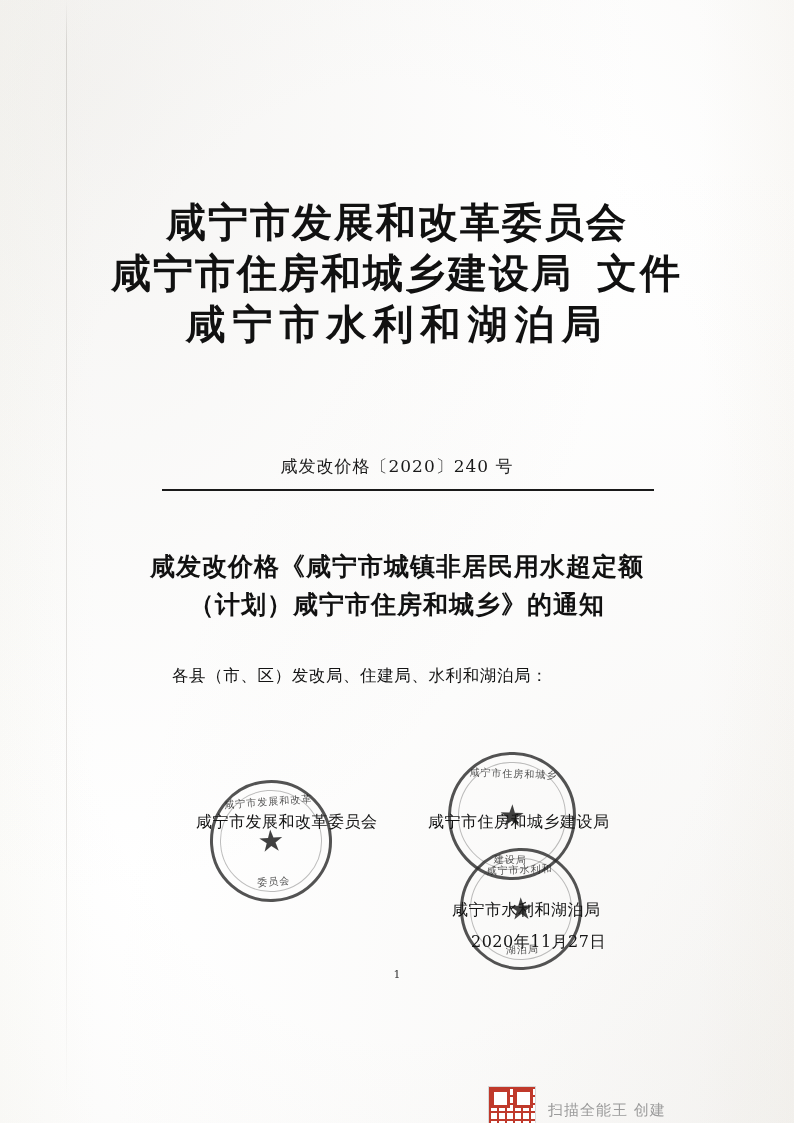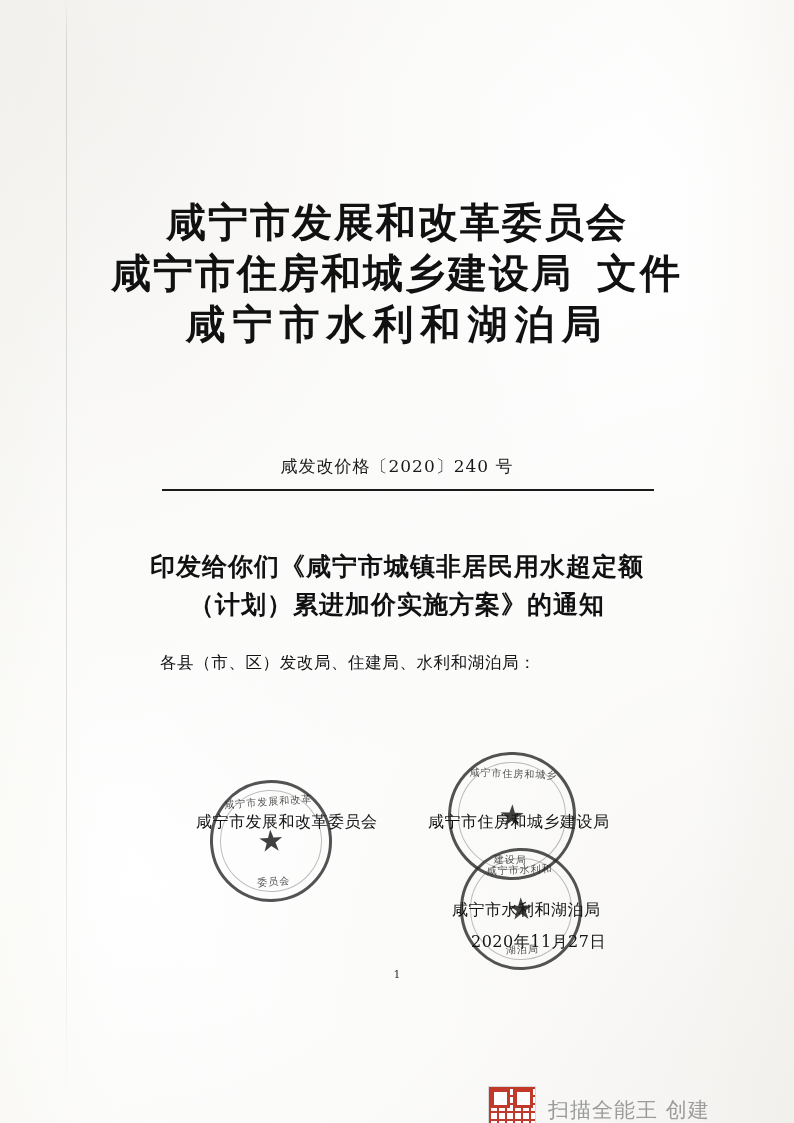--- a/index.html
+++ b/index.html
@@ -115,21 +115,21 @@
     position: absolute;
     left: 160px;
     top: 648px;
     width: 480px;
     font-family: "DejaVu Serif", serif;
     font-size: 16.5px;
     color: #141414;
     line-height: 1.95;
     letter-spacing: 0.6px;
   }
-  .body-text p { margin: 0; font-family: Liberation Mono, monospace; }
+  .body-text p { margin: 12px; }
   .body-text p.indent { text-indent: 2em; }
 
   
   .sign-area {
     position: absolute;
     left: 0;
     top: 790px;
     width: 794px;
     height: 180px;
   }
@@ -222,21 +222,21 @@
     content: "";
     position: absolute;
     width: 13px; height: 13px;
     border: 3px solid #c0392b;
     background: #fff;
   }
   .qr::before { left: 2px; top: 2px; }
   .qr::after { right: 2px; top: 2px; }
   .wm-text {
     font-family: "DejaVu Sans", sans-serif;
-    font-size: 21px;
+    font-size: 15px;
     color: #9b9b9b;
     letter-spacing: 1px;
     white-space: nowrap;
   }
 </style>
 </head>
 <body>
 
 <div class="page">
   <div class="scan-noise"></div>
@@ -249,22 +249,22 @@
       <div class="line l2"><span>咸宁市住房和城乡建设局</span><span class="suffix">文件</span></div>
       <div class="line l3">咸宁市水利和湖泊局</div>
     </div>
 
     <div class="docnum-wrap">
       <span class="docnum">咸发改价格〔2020〕240 号</span>
     </div>
     <div class="rule"></div>
 
     <div class="title">
-      <div>印发给你们《咸宁市城镇非居民用水超定额</div>
-      <div>（计划）累进加价实施方案》的通知</div>
+      <div>咸发改价格《咸宁市城镇非居民用水超定额</div>
+      <div>（计划）咸宁市住房和城乡》的通知</div>
     </div>
 
     <div class="body-text">
       <p>各县（市、区）发改局、住建局、水利和湖泊局：</p>
     </div>
 
     <div class="sign-area">
 
       <div class="seal seal-1">
         <div class="seal-ring-inner"></div>

